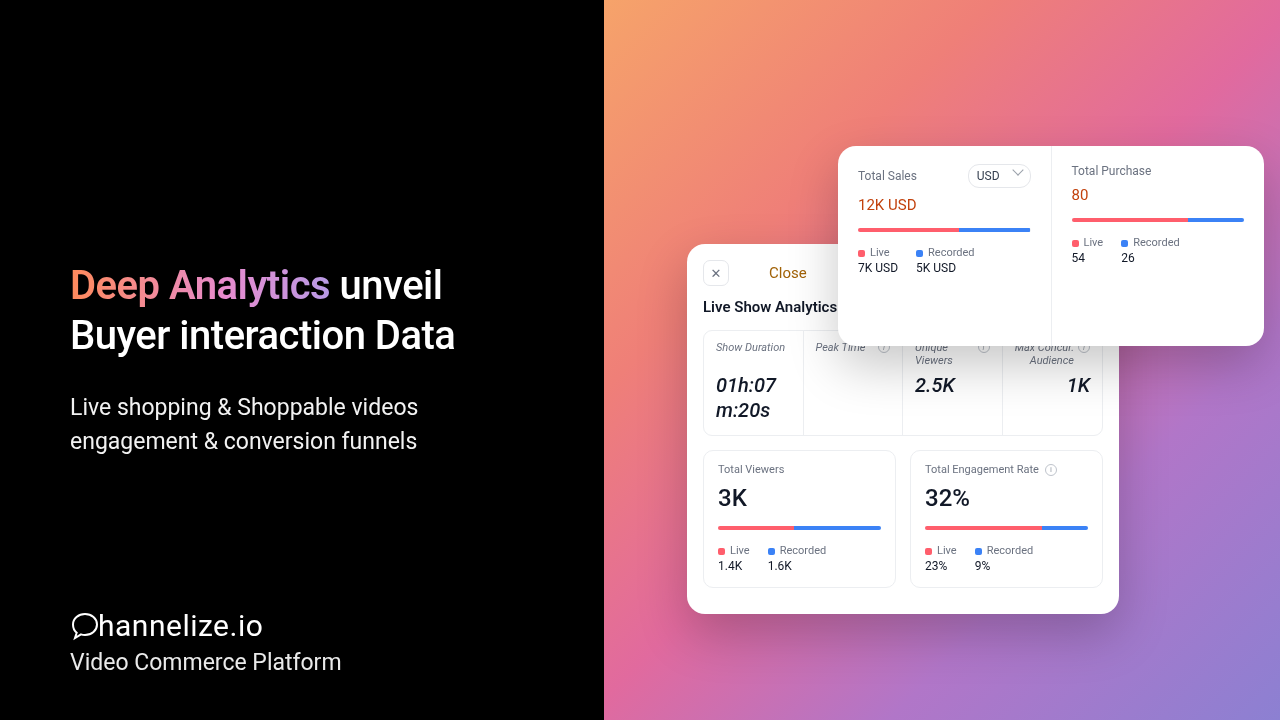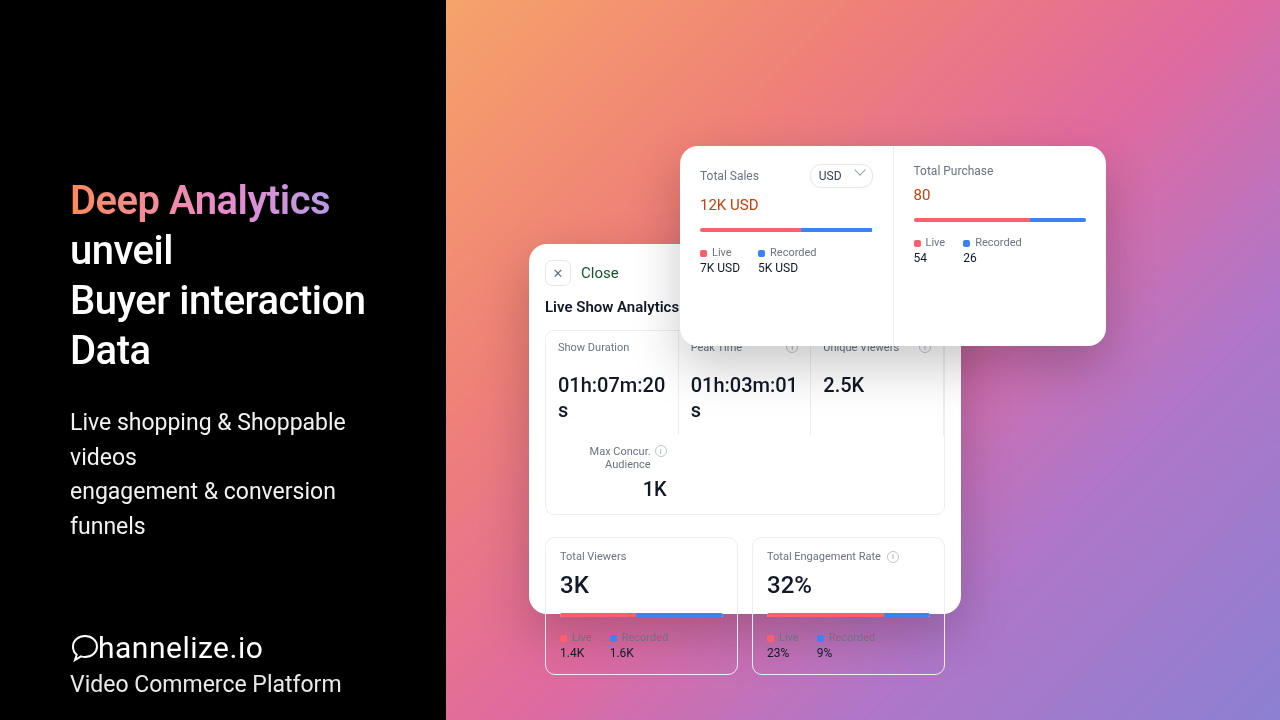--- a/index.html
+++ b/index.html
@@ -1,33 +1,33 @@
 <!DOCTYPE html>
 <html><head>
 <meta charset="utf-8">
 <style>
   * { box-sizing: border-box; margin: 0; padding: 0; }
   html, body { width: 1280px; height: 720px; font-family: -apple-system, BlinkMacSystemFont, "Segoe UI", Roboto, sans-serif; overflow: hidden; }
   .stage { display: flex; width: 100%; height: 100%; }
   .left {
-    width: 446px; height: 100%;
+    width: 604px; height: 100%;
     background: #000;
     color: #fff;
     padding: 0 70px;
     display: flex; flex-direction: column; justify-content: center;
     position: relative;
   }
   .headline { font-size: 40px; font-weight: 500; line-height: 1.25; letter-spacing: -0.5px; }
   .headline .grad {
     background: linear-gradient(90deg,#ff8a5b 0%, #e78bcf 60%, #b89ae5 100%);
     -webkit-background-clip: text; background-clip: text; color: transparent;
     font-weight: 600;
   }
   .sub { margin-top: 30px; font-size: 23px; font-weight: 400; line-height: 1.5; color: #f2f2f2; }
-  .brand { position: absolute; left: 70px; bottom: 22px; }
+  .brand { position: absolute; left: 70px; bottom: 44px; }
   .brand-name { font-size: 30px; font-weight: 400; letter-spacing: 0.5px; display:flex; align-items:center; }
   .brand-name svg { margin-right:-2px; }
   .brand-tag { font-size: 23px; margin-top: 6px; color: #eaeaea; }
   .right {
     flex: 1; height: 100%;
     background: linear-gradient(135deg,#f6a36a 0%, #ef7f78 28%, #e16a9e 50%, #b176c8 72%, #8c80d2 100%);
     position: relative;
   }
   .card {
     position: absolute;
@@ -44,38 +44,38 @@
     top: 146px; left: 234px;
     width: 426px; height: 200px;
     display: flex;
   }
   .close-row { display: flex; align-items: center; gap: 10px; margin-bottom: 12px; }
   .close-btn {
     width: 26px; height: 26px; border-radius: 7px; border: 1px solid #e5e7eb;
     display:flex; align-items:center; justify-content:center;
     color:#6b7280; font-size:13px; line-height:1;
   }
-  .close-lbl { font-size: 15px; color:#14532d; }
+  .close-lbl { font-size: 15px; color:#a16207;margin-left:30px; }
   .panel-title { font-size: 15px; font-weight: 600; color:#111827; margin-top: 8px; }
   .panel-sub { font-size: 12px; color:#6b7280; margin-top: 4px; }
   .grid4 {
     margin-top: 14px;
     border: 1px solid #eceef1; border-radius: 9px;
-    display: grid; grid-template-columns: 1fr 1fr 1fr;
+    display: grid; grid-template-columns: 1fr 1fr 1fr 1fr; font-style: italic;
   }
   .cell {
     padding: 10px 12px 12px 12px;
     border-right: 1px solid #eceef1;
   }
   .cell:last-child { border-right: none; text-align: right; }
   .cell .lbl { font-size: 11px; color:#6b7280; display:flex; align-items:flex-start; justify-content:space-between; gap:4px; min-height:26px; }
   .cell .val { font-size: 20px; font-weight: 500; color:#111827; margin-top: 6px; line-height:1.25; word-break: break-all; }
   .info-dot { width:12px; height:12px; border:1px solid #bfc4cc; border-radius:50%; font-size:8px; color:#9aa0aa; display:inline-flex; align-items:center; justify-content:center; flex-shrink:0; }
   .grid2 {
-    margin-top: 22px;
+    margin-top: 14px;
     display: grid; grid-template-columns: 1fr 1fr; gap: 14px;
   }
   .mini {
     border: 1px solid #eceef1; border-radius: 10px;
     padding: 12px 14px 14px 14px;
   }
   .mini .lbl { font-size: 11px; color:#6b7280; display:flex; align-items:center; gap:6px; }
   .mini .val { font-size: 24px; font-weight: 500; color:#111827; margin-top: 8px; }
   .bar {
     margin-top: 14px; height: 4px; width: 100%; background:#eef0f3; border-radius: 3px;
@@ -143,21 +143,20 @@
           <div class="lbl">
               <span>Show Duration</span>
             </div>
           <div class="val">01h:07m:20s</div>
         </div>
         <div class="cell">
           <div class="lbl">
               <span>Peak Time</span>
               <span class="info-dot">i</span>
             </div>
-          <div class="val">01h:03m:01s</div>
         </div>
         <div class="cell">
           <div class="lbl">
               <span>Unique Viewers</span>
               <span class="info-dot">i</span>
             </div>
           <div class="val">2.5K</div>
         </div>
         <div class="cell">
           <div class="lbl">

